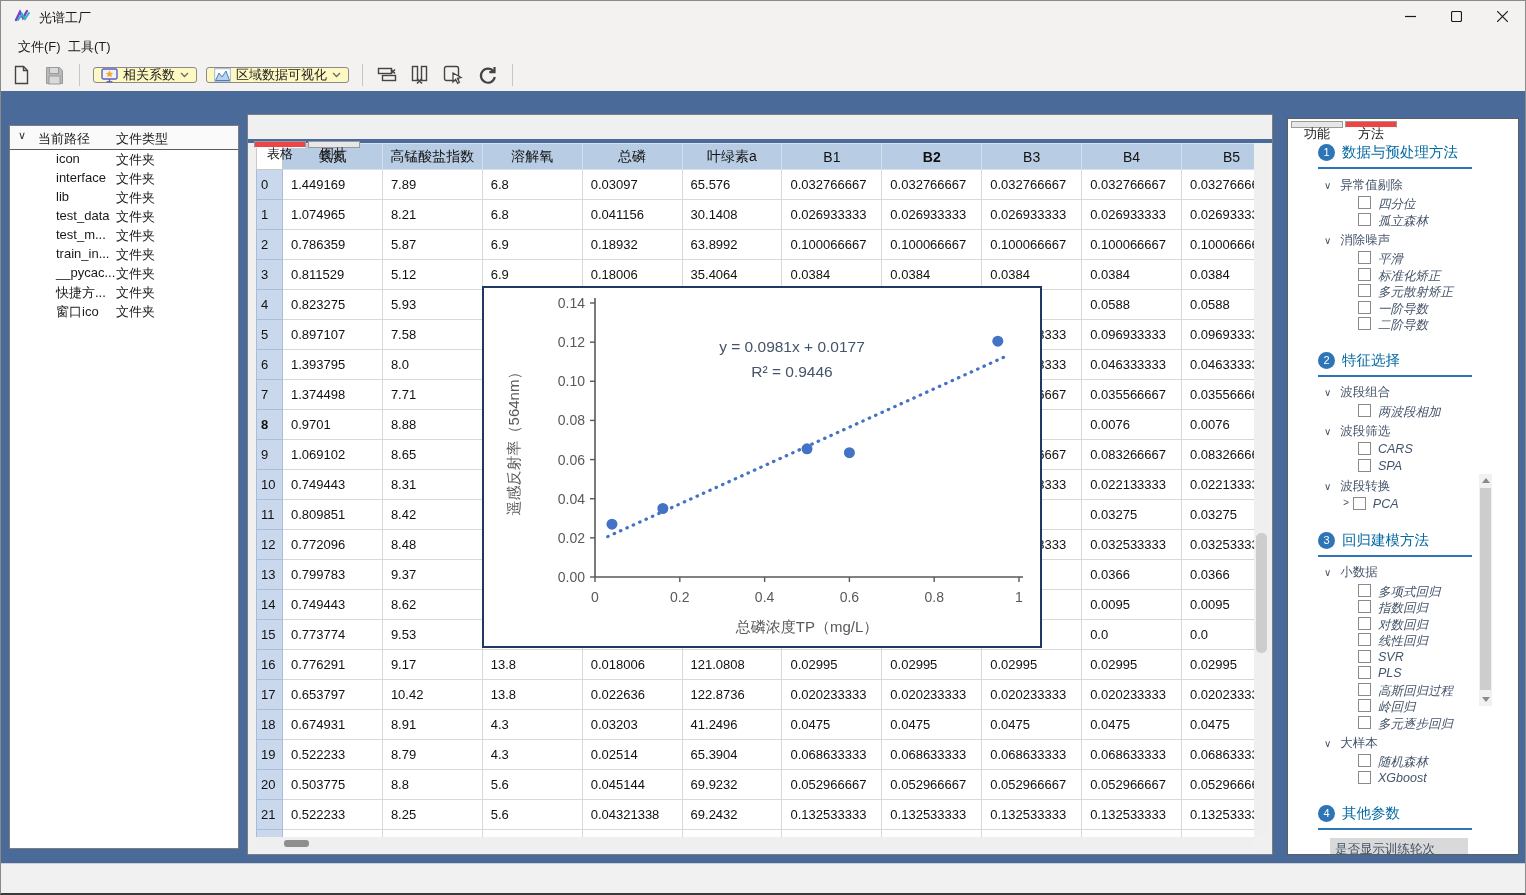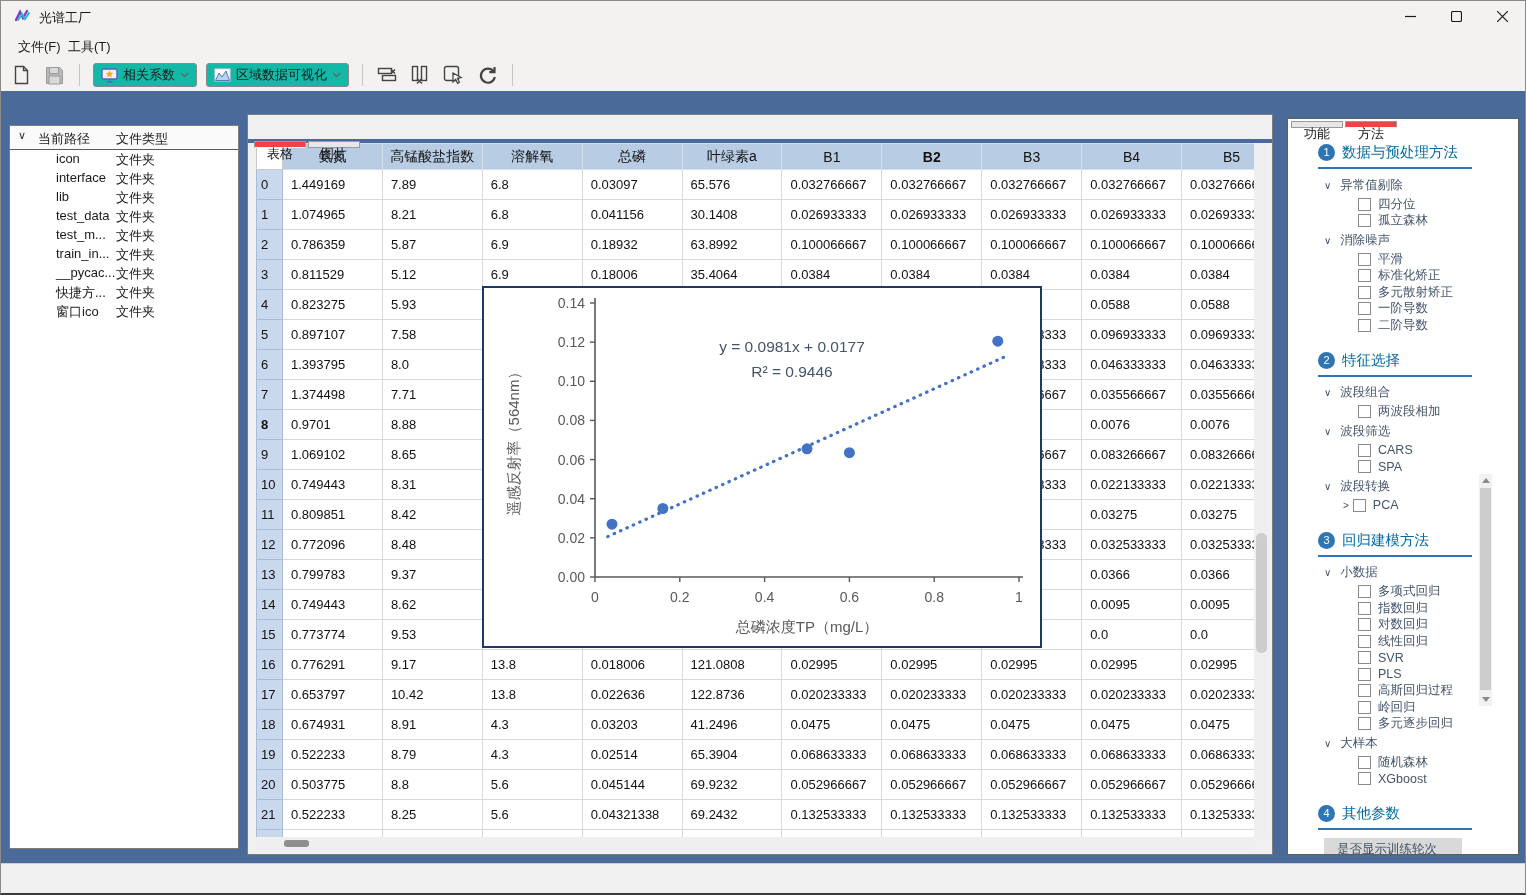--- a/index.html
+++ b/index.html
@@ -16,21 +16,21 @@
   .win-btns { position:absolute; right:0; top:0; display:flex; height:30px; }
   .win-btn { width:46px; height:30px; display:flex; align-items:center; justify-content:center; }
   
   .menubar { position:absolute; top:30px; left:0; right:0; height:28px; background:#f3f2f1; }
   .menu-item { position:absolute; top:4px; font-size:13px; padding:3px 5px; }
   
   .toolbar { position:absolute; top:58px; left:0; right:0; height:32px; background:#f3f2f1;
              display:flex; align-items:center; padding-left:8px; gap:9px; }
   .tb-btn { width:24px; height:24px; display:flex; align-items:center; justify-content:center; }
   .tb-sep { width:1px; height:22px; background:#c6c6c6; margin:0 4px; }
-  .combo { height:24px; border:1px solid #8a8a8a; border-radius:3px; background:#14b8a6;
+  .combo { height:16px; border:1px solid #8a8a8a; border-radius:3px; background:#fef9c3;
            display:flex; align-items:center; gap:5px; padding:0 7px; font-size:13px; }
   
   .workspace { position:absolute; top:90px; left:0; right:0; height:772px; background:#4a6b99; }
   
   .left-panel { position:absolute; left:8px; top:34px; width:230px; height:724px;
                 background:#fff; border:1px solid #7d7d7d; }
   .ft-header { position:relative; height:24px; background:#fafafa; border-bottom:1px solid #5a5a5a; font-size:13px; }
   .ft-header .chev { position:absolute; left:8px; top:3px; color:#333; font-size:11px; }
   .ft-h-name { position:absolute; left:28px; top:4px; }
   .ft-h-type { position:absolute; left:106px; top:4px; }
@@ -64,24 +64,24 @@
              border:1px solid #5f5f5f; overflow:hidden; }
   .sections { padding:24px 0 0 30px; }
   .section { margin-bottom:17px; }
   .sec-head { padding-bottom:5px; border-bottom:2px solid #2e75b6; width:154px; margin-bottom:8px;
               display:flex; align-items:center; }
   .sec-num { display:inline-block; min-width:17px; height:17px; border-radius:50%; background:#2e75b6;
              color:#fff; font-size:11px; text-align:center; line-height:17px; margin-right:7px; }
   .sec-title { font-size:14.5px; color:#0369a1; }
   .grp-row { height:16px; font-size:12.5px; color:#44546a; margin:3px 0 3px 6px; display:flex; align-items:center; }
   .grp-row .chev { font-size:10px; margin-right:9px; color:#44546a; }
-  .chk-row { height:16.5px; margin-left:40px; display:flex; align-items:center; font-size:12.5px; color:#44546a; }
+  .chk-row { height:16.5px; margin-left:40px; display:flex; font-size:12.5px; color:#44546a;font-style:italic; }
   .checkbox { width:13px; height:13px; border:1px solid #8a8a8a; background:#fff; margin-right:7px; flex:none; }
   .expander { margin:0 4px 0 -15px; font-size:10px; color:#44546a; }
-  .param-btn { width:138px; background:#d9d9d9; font-size:12.5px; color:#3f4f63; padding:3px 13px; margin-left:6px; }
+  .param-btn { width:138px; background:#d9d9d9; font-size:12.5px; color:#3f4f63; padding:3px 5px; margin-left:12px; }
   .rp-scroll { position:absolute; left:191px; top:355px; width:13px; height:232px; background:#f1f1f1; }
   .rp-arrow { position:absolute; left:3px; width:0; height:0; border-left:4px solid transparent; border-right:4px solid transparent; }
   .rp-arrow.up { top:4px; border-bottom:5px solid #8a8a8a; }
   .rp-arrow.down { bottom:4px; border-top:5px solid #8a8a8a; }
   .rp-thumb { position:absolute; left:1px; top:14px; width:11px; height:202px; background:#cdcdcd; }
   
   .chart-overlay { position:absolute; left:481px; top:285px; width:560px; height:362px;
                    background:#fff; border:2px solid #1f3864; z-index:5; }
   .chart-overlay svg { display:block; }
   svg text.tick { font-size:14px; fill:#595959; }

